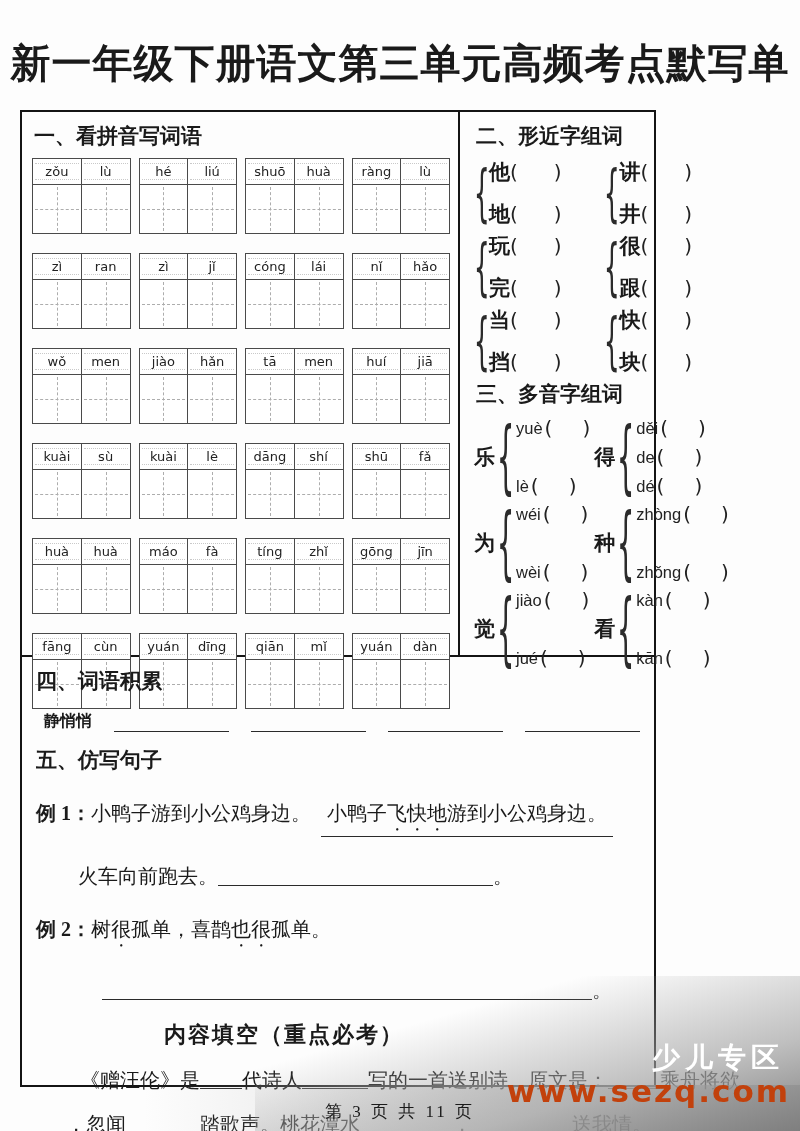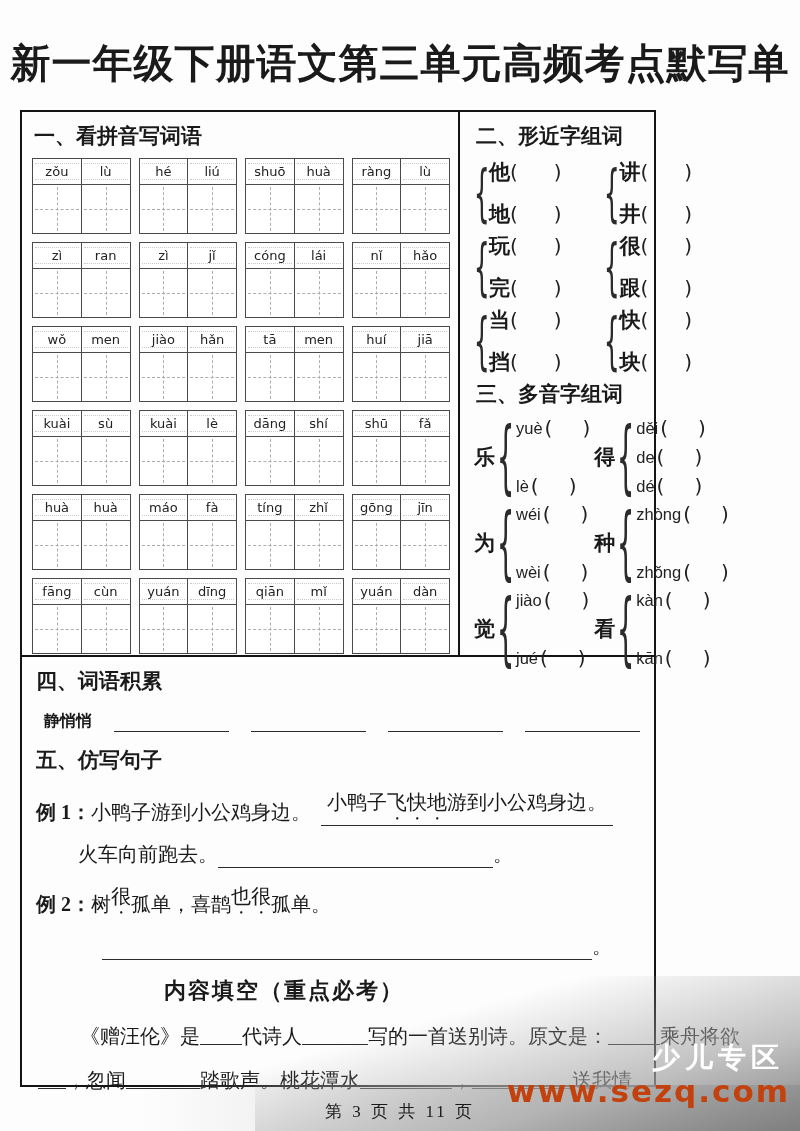--- a/index.html
+++ b/index.html
@@ -16,21 +16,21 @@
     position:absolute; left:20px; top:110px; width:636px; height:977px;
     border:2.5px solid #141414; background:transparent;
   }
   
   .top-area { position:absolute; left:0; top:0; width:100%; height:545px;
     border-bottom:2.5px solid #141414; display:flex; }
   .left-col { width:438px; border-right:2px solid #141414; padding:8px 8px 4px 10px; }
   .right-col { flex:1; padding:8px 10px 2px 14px; }
   .sec-heading { font-size:21px; font-weight:bold; padding:2px 2px 6px 2px; }
   
-  .py-grid { display:flex; flex-direction:column; gap:8px; padding-top:2px; }
+  .py-grid { display:flex; flex-direction:column; gap:19px; padding-top:2px; }
   .py-row { display:flex; gap:8px; }
   .py-block { width:99px; height:76px; border:1.5px solid #4a4a4a; display:flex; flex-direction:column; background:#fff; }
   .py-head { display:flex; height:26px; border-bottom:1.5px solid #4a4a4a; }
   .py-cell { flex:1; position:relative; display:flex; align-items:center; justify-content:center;
     font-family:"DejaVu Sans", sans-serif; font-size:13px; color:#222; }
   .py-cell + .py-cell { border-left:1.5px solid #4a4a4a; }
   .py-cell::before, .py-cell::after { content:""; position:absolute; left:2px; right:2px; border-top:1px dotted #c9c9c9; }
   .py-cell::before { top:4px; } .py-cell::after { bottom:4px; }
   .py-body { flex:1; display:flex; }
   .py-square { flex:1; position:relative; }
@@ -60,21 +60,21 @@
   .py-reading { font-family:Liberation Sans, sans-serif; font-size:16.5px; color:#222; margin-right:2px; }
   .dyz-line .pgap { width:30px; }
   
   .bottom-area { position:absolute; left:0; top:545px; width:100%; bottom:0; padding:10px 14px 0 14px; }
   .h-bold { font-size:21px; font-weight:bold; }
   .acc-line { display:flex; align-items:flex-end; margin:16px 0 4px 8px; font-size:16px; }
   .acc-word { font-weight:600; white-space:nowrap; }
   .blank { display:inline-block; border-bottom:1.6px solid #2a2a2a; height:1.15em; vertical-align:-2px; }
   .acc-line .blank { width:116px; margin-left:22px; }
   .sec5-h { margin-top:14px; }
-  .ex-line { font-size:20px; margin-top:15px; display:flex; align-items:flex-end; flex-wrap:nowrap; white-space:nowrap; }
+  .ex-line { font-size:20px; margin-top:26px; display:flex; align-items:flex-start; flex-wrap:nowrap; white-space:nowrap; }
   .ex-label { font-weight:600; }
   .underlined { border-bottom:1.6px solid #2a2a2a; padding:0 6px 1px 6px; margin-left:10px; }
   .emdot { -webkit-text-emphasis:filled dot; -webkit-text-emphasis-position:under right;
            text-emphasis:filled dot; text-emphasis-position:under right; }
   .indent42 { padding-left:42px; }
   .indent62 { padding-left:66px; }
   .fill-heading { font-size:22px; font-weight:bold; letter-spacing:2px; margin:16px 0 2px 128px; }
   .para-line { font-size:20px; margin-top:16px; white-space:nowrap; }
   .b28{width:28px}.b42{width:42px}.b52{width:52px}.b66{width:66px}.b74{width:74px}.b92{width:92px}.b100{width:100px}.b275{width:275px}.b490{width:490px}
   

